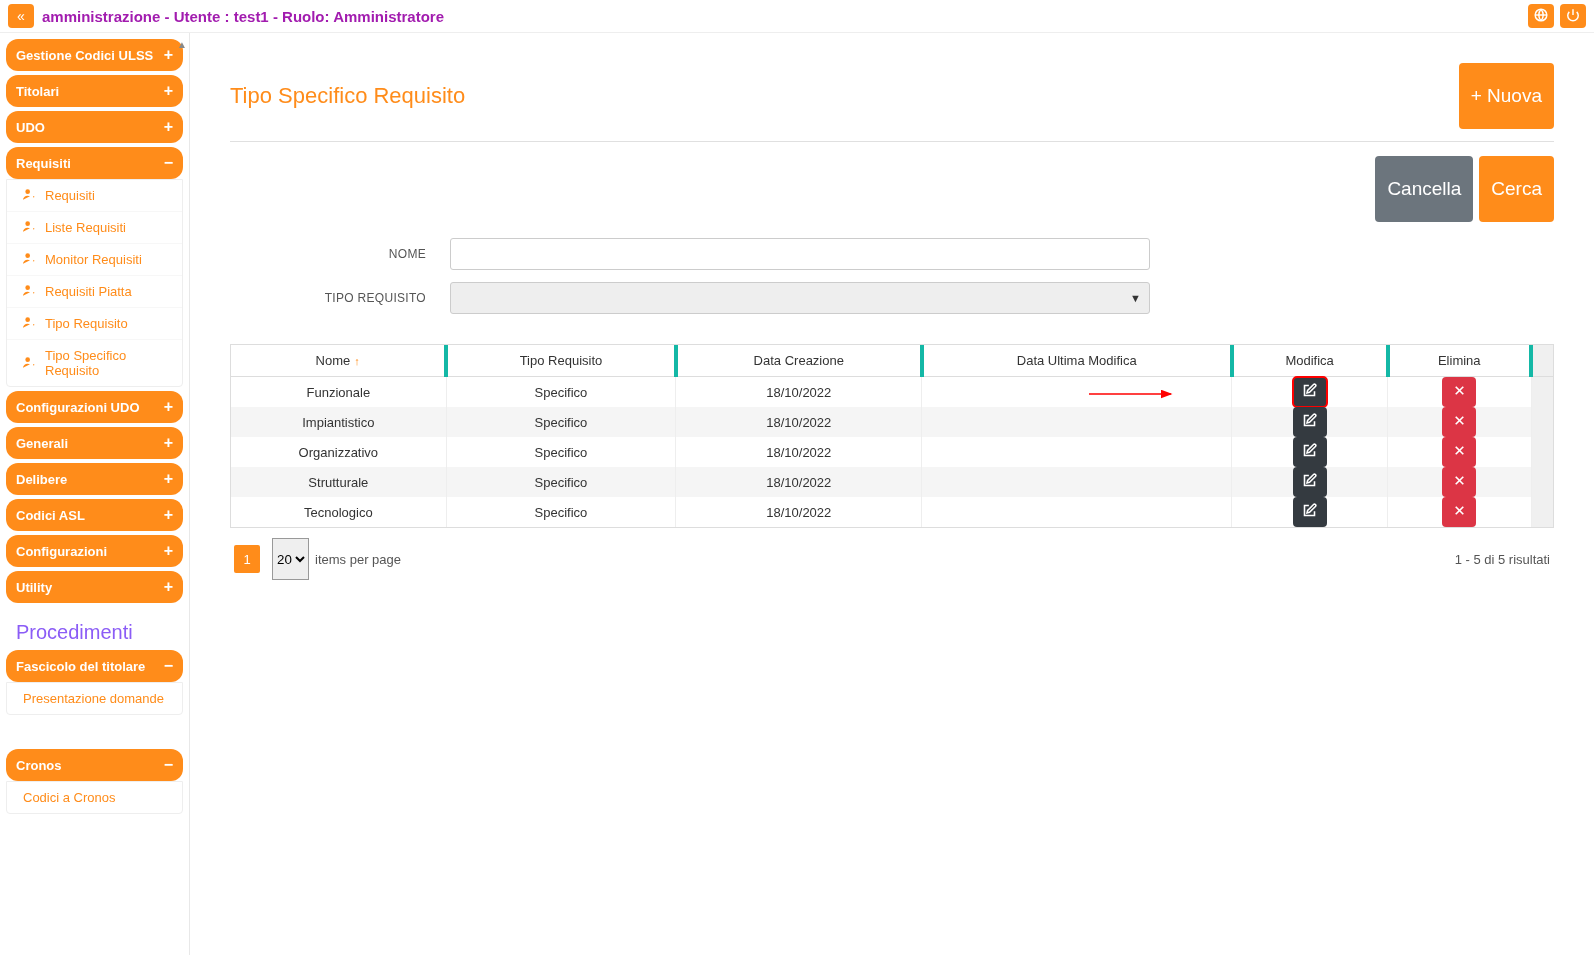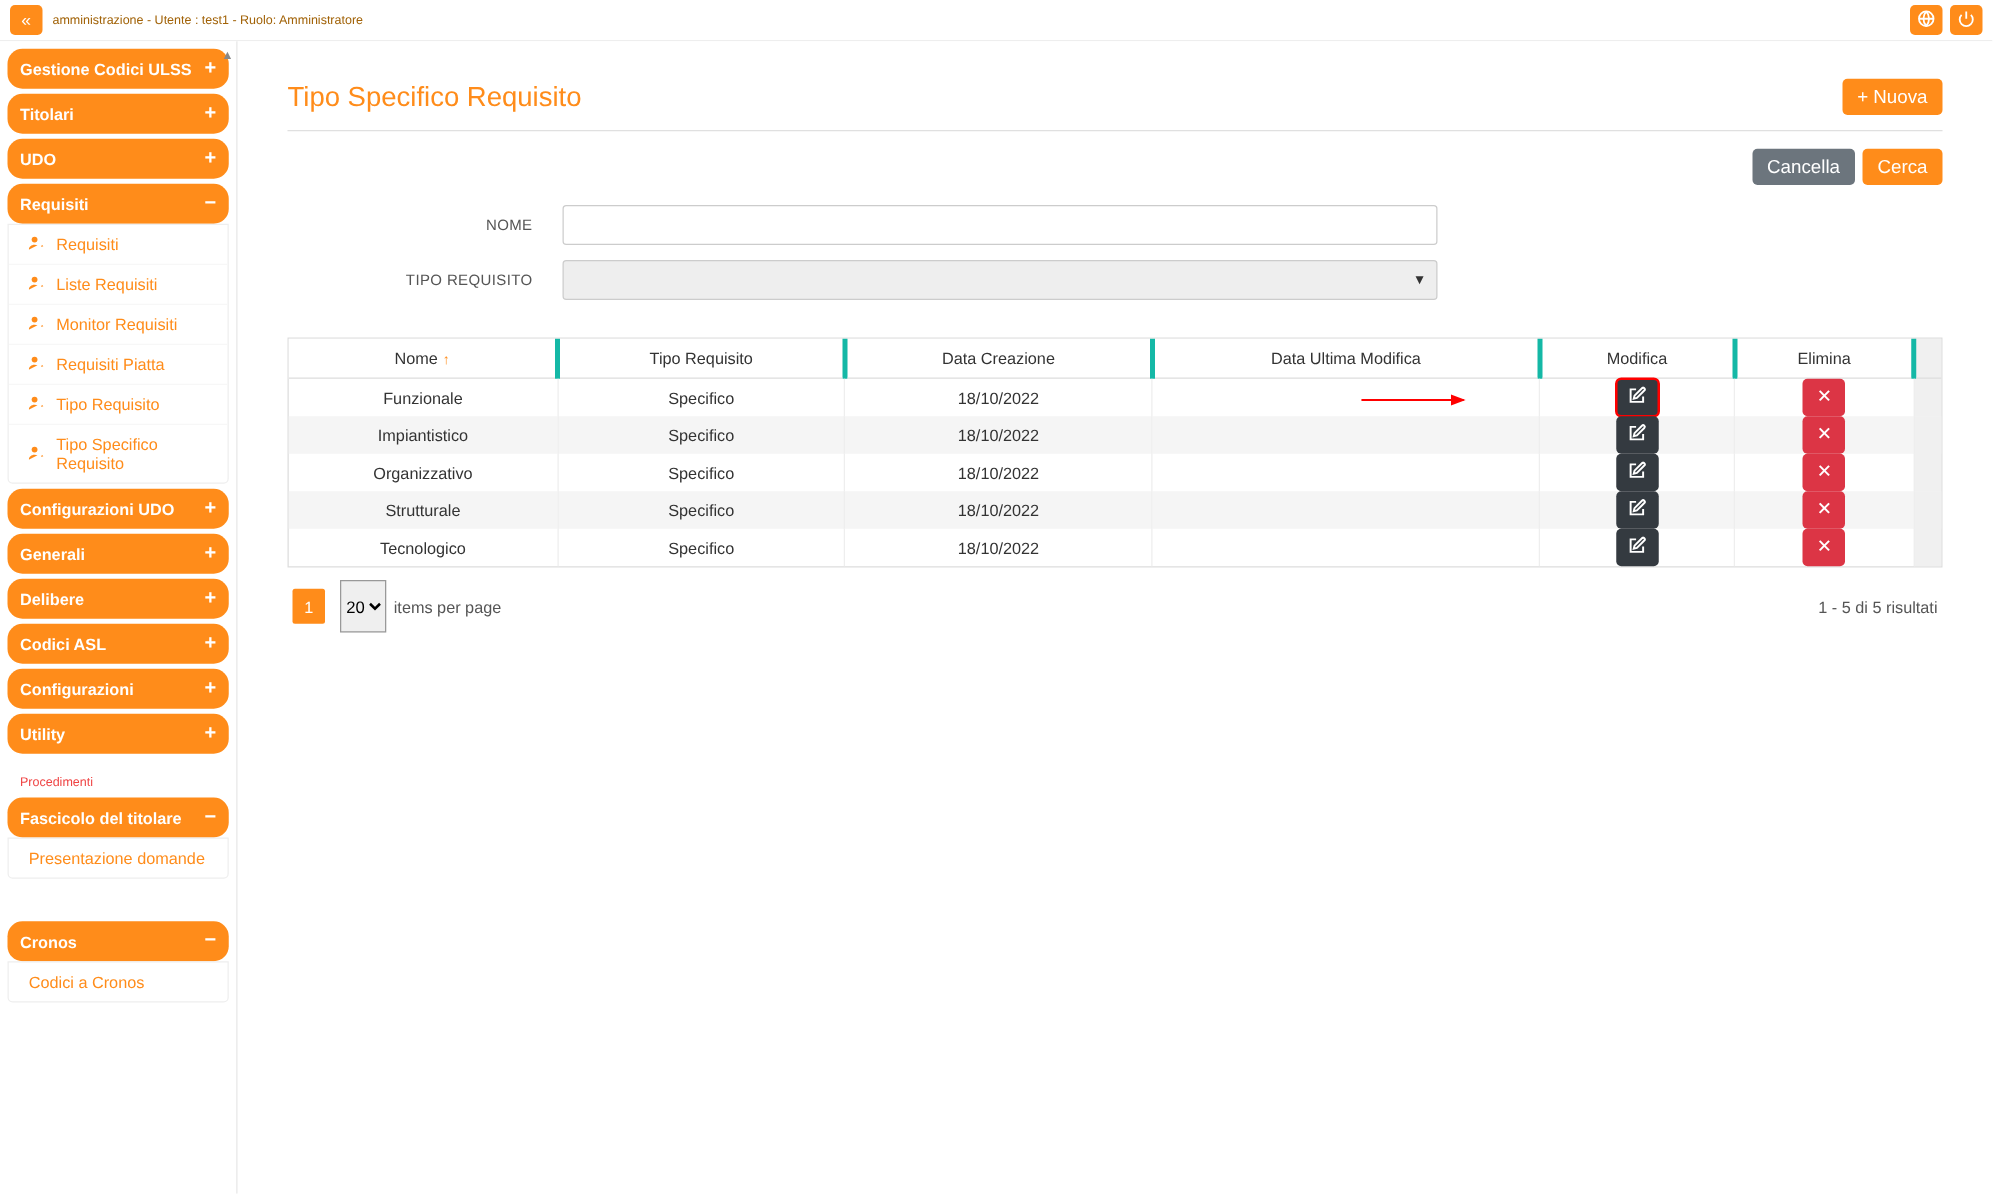--- a/index.html
+++ b/index.html
@@ -19,23 +19,23 @@
   height: 24px;
   border-radius: 4px;
   display: flex;
   align-items: center;
   justify-content: center;
   cursor: pointer;
   margin-right: 8px;
   font-size: 14px;
 }
 .topbar .title {
-  color: #a16207;
-  font-weight: normal;
-  font-size: 10px;
+  color: #a21caf;
+  font-weight: bold;
+  font-size: 15px;
   flex: 1;
 }
 .topbar .icon-btn {
   background: #ff8c1a;
   color: #fff;
   width: 26px;
   height: 24px;
   border-radius: 4px;
   display: flex;
   align-items: center;
@@ -88,47 +88,47 @@
   display: flex;
   align-items: center;
   color: #ff8c1a;
   cursor: pointer;
   font-size: 13px;
   border-bottom: 1px solid #f7f7f7;
 }
 .nav-sub-item:last-child { border-bottom: none; }
 .nav-sub-item .ico { margin-right: 8px; font-size: 13px; }
 .nav-heading {
-  color: #ef4444;
+  color: #8b5cf6;
   padding: 14px 10px 6px 10px;
-  font-size: 10px;
+  font-size: 20px;
 }
 .spacer { height: 30px; }
 
 .main {
   flex: 1;
   padding: 30px 40px;
   overflow-y: auto;
   background: #fff;
 }
 .page-head {
   display: flex;
   align-items: center;
   justify-content: space-between;
   border-bottom: 1px solid #e0e0e0;
   padding-bottom: 12px;
   margin-bottom: 14px;
 }
 .page-title { color: #ff8c1a; font-size: 22px; font-weight: normal; }
 .btn {
-  padding: 6px 12px;
+  padding: 22px 12px;
   border-radius: 4px;
   border: none;
   cursor: pointer;
-  font-size: 15px;
+  font-size: 19px;
   color: #fff;
 }
 .btn-orange { background: #ff8c1a; }
 .btn-gray { background: #6c757d; }
 .btn-dark { background: #343a40; width: 34px; height: 30px; padding: 0; display: inline-flex; align-items: center; justify-content: center; font-size: 14px; }
 .btn-red { background: #dc3545; width: 34px; height: 30px; padding: 0; display: inline-flex; align-items: center; justify-content: center; font-size: 14px; }
 .btn-dark.highlight { outline: 2px solid red; outline-offset: -1px; }
 
 .actions-row { display: flex; justify-content: flex-end; gap: 6px; margin-bottom: 16px; }
 

